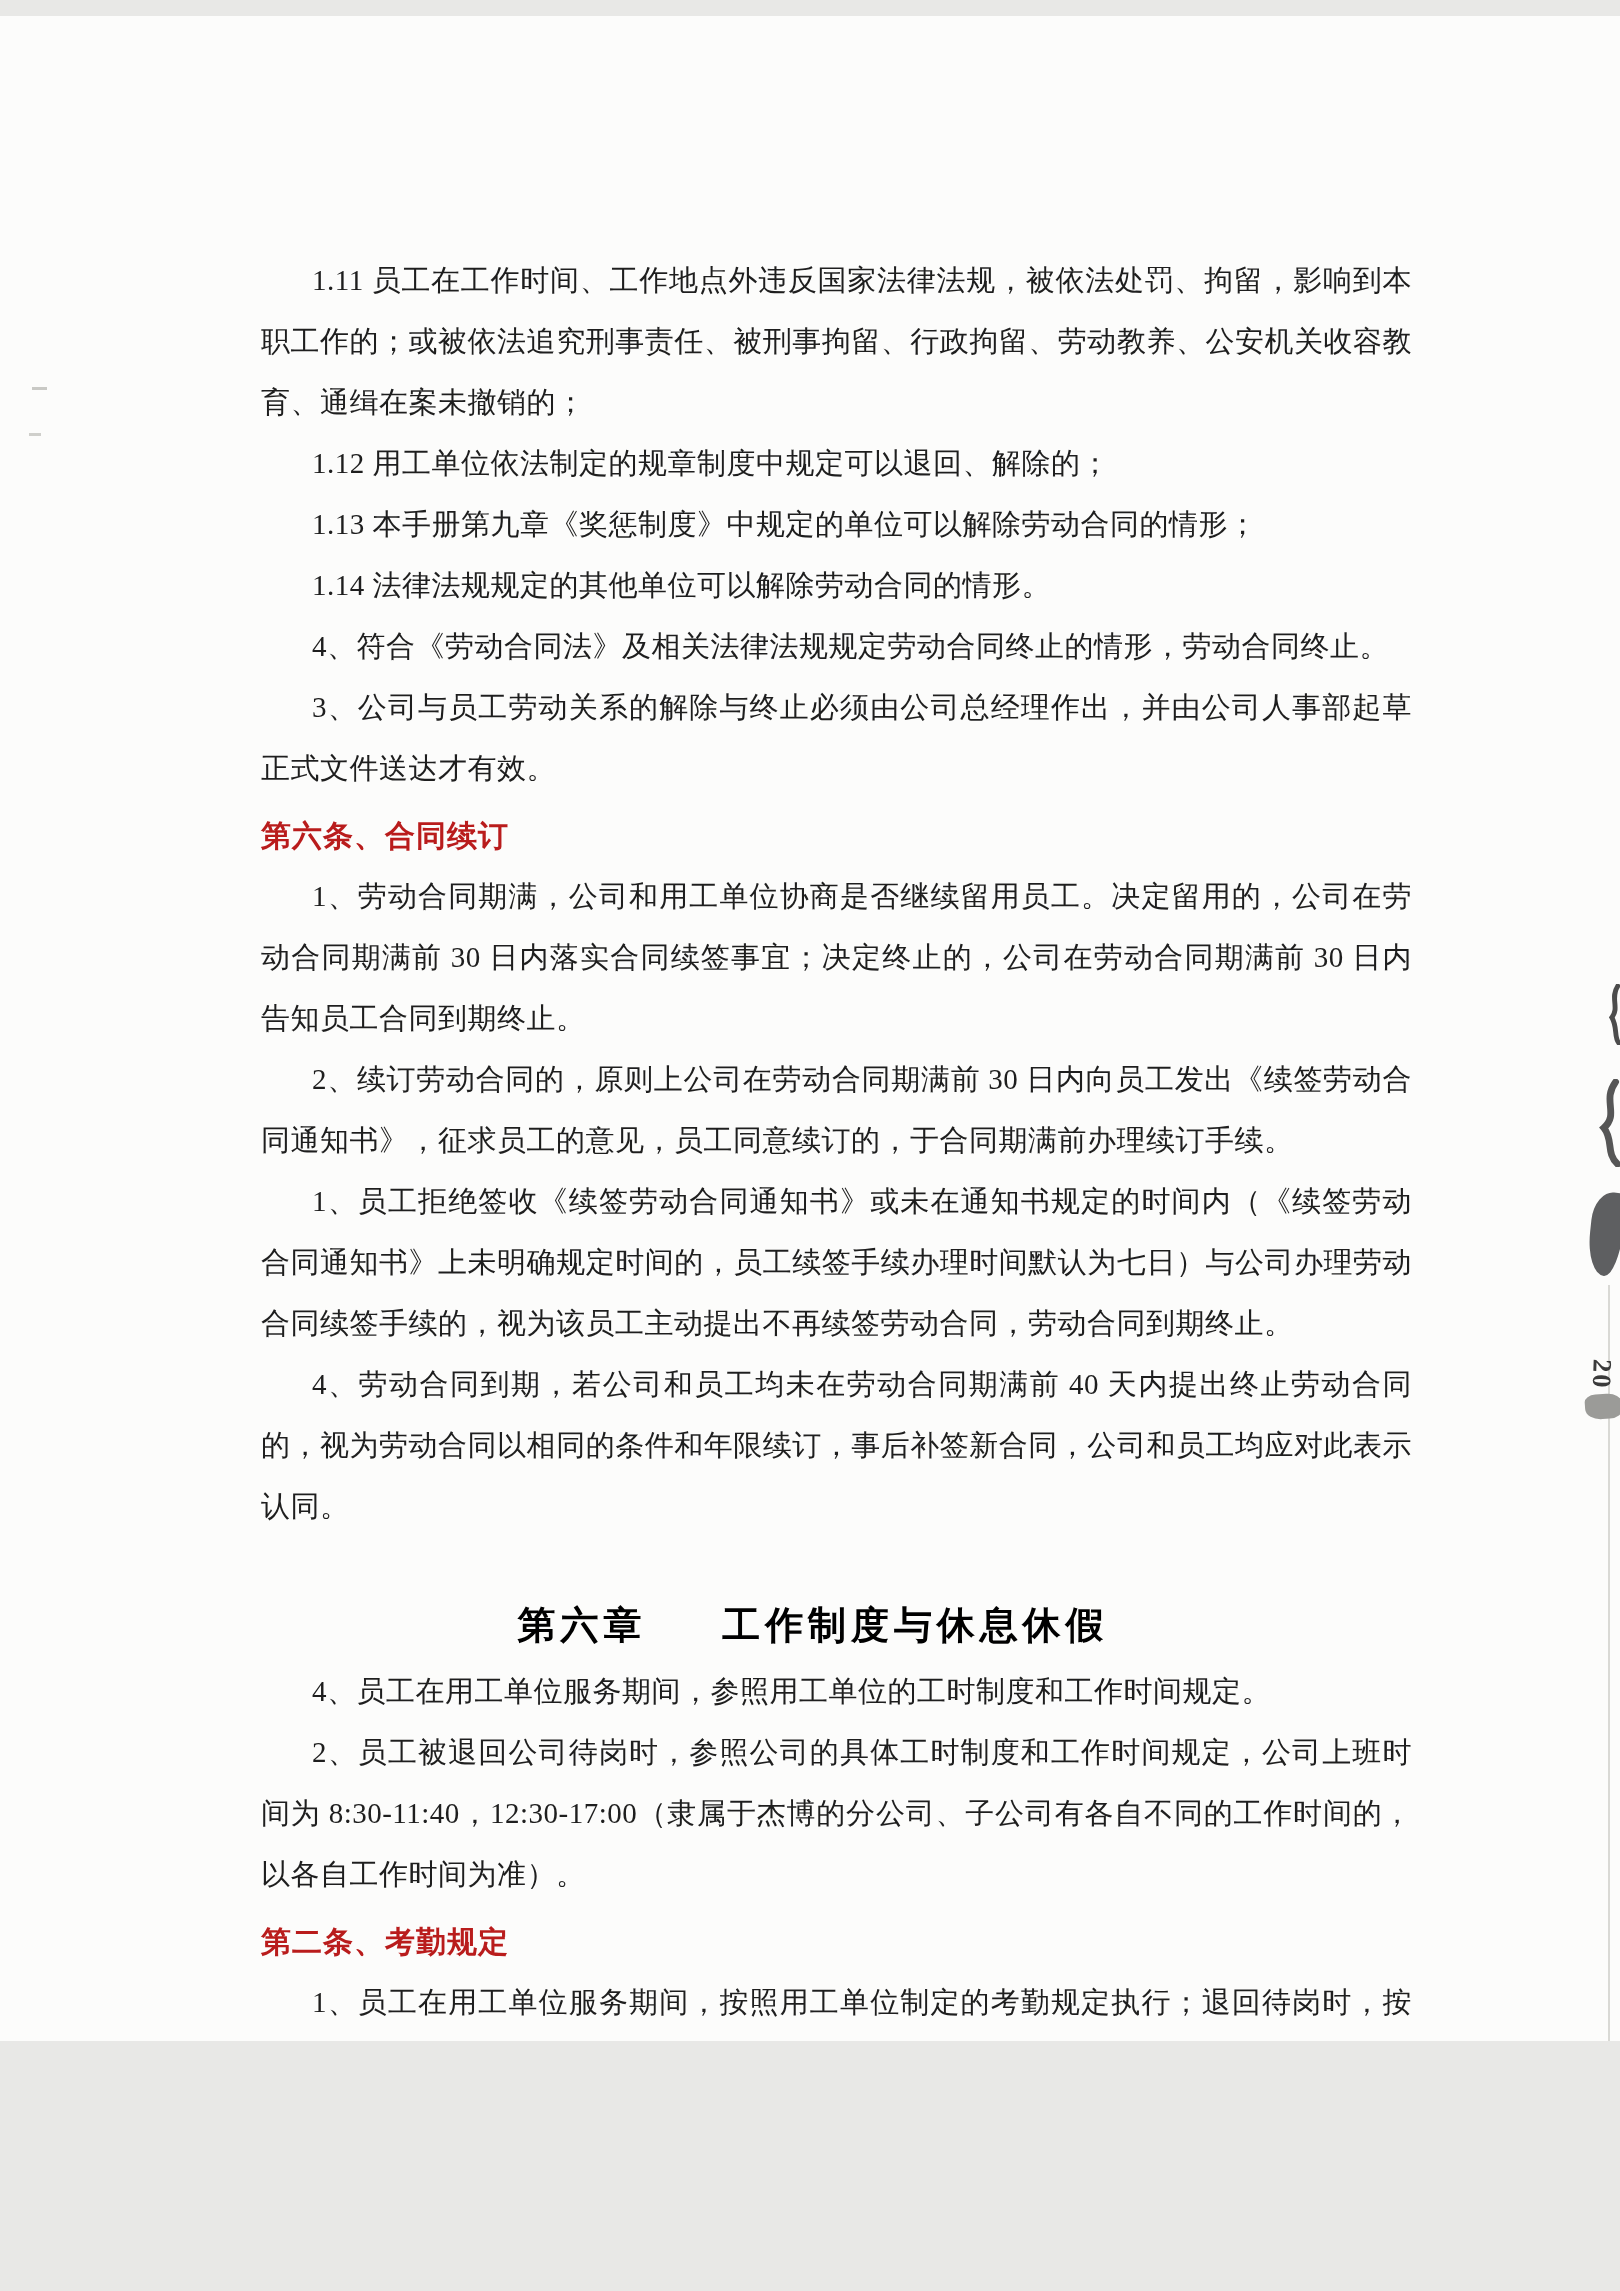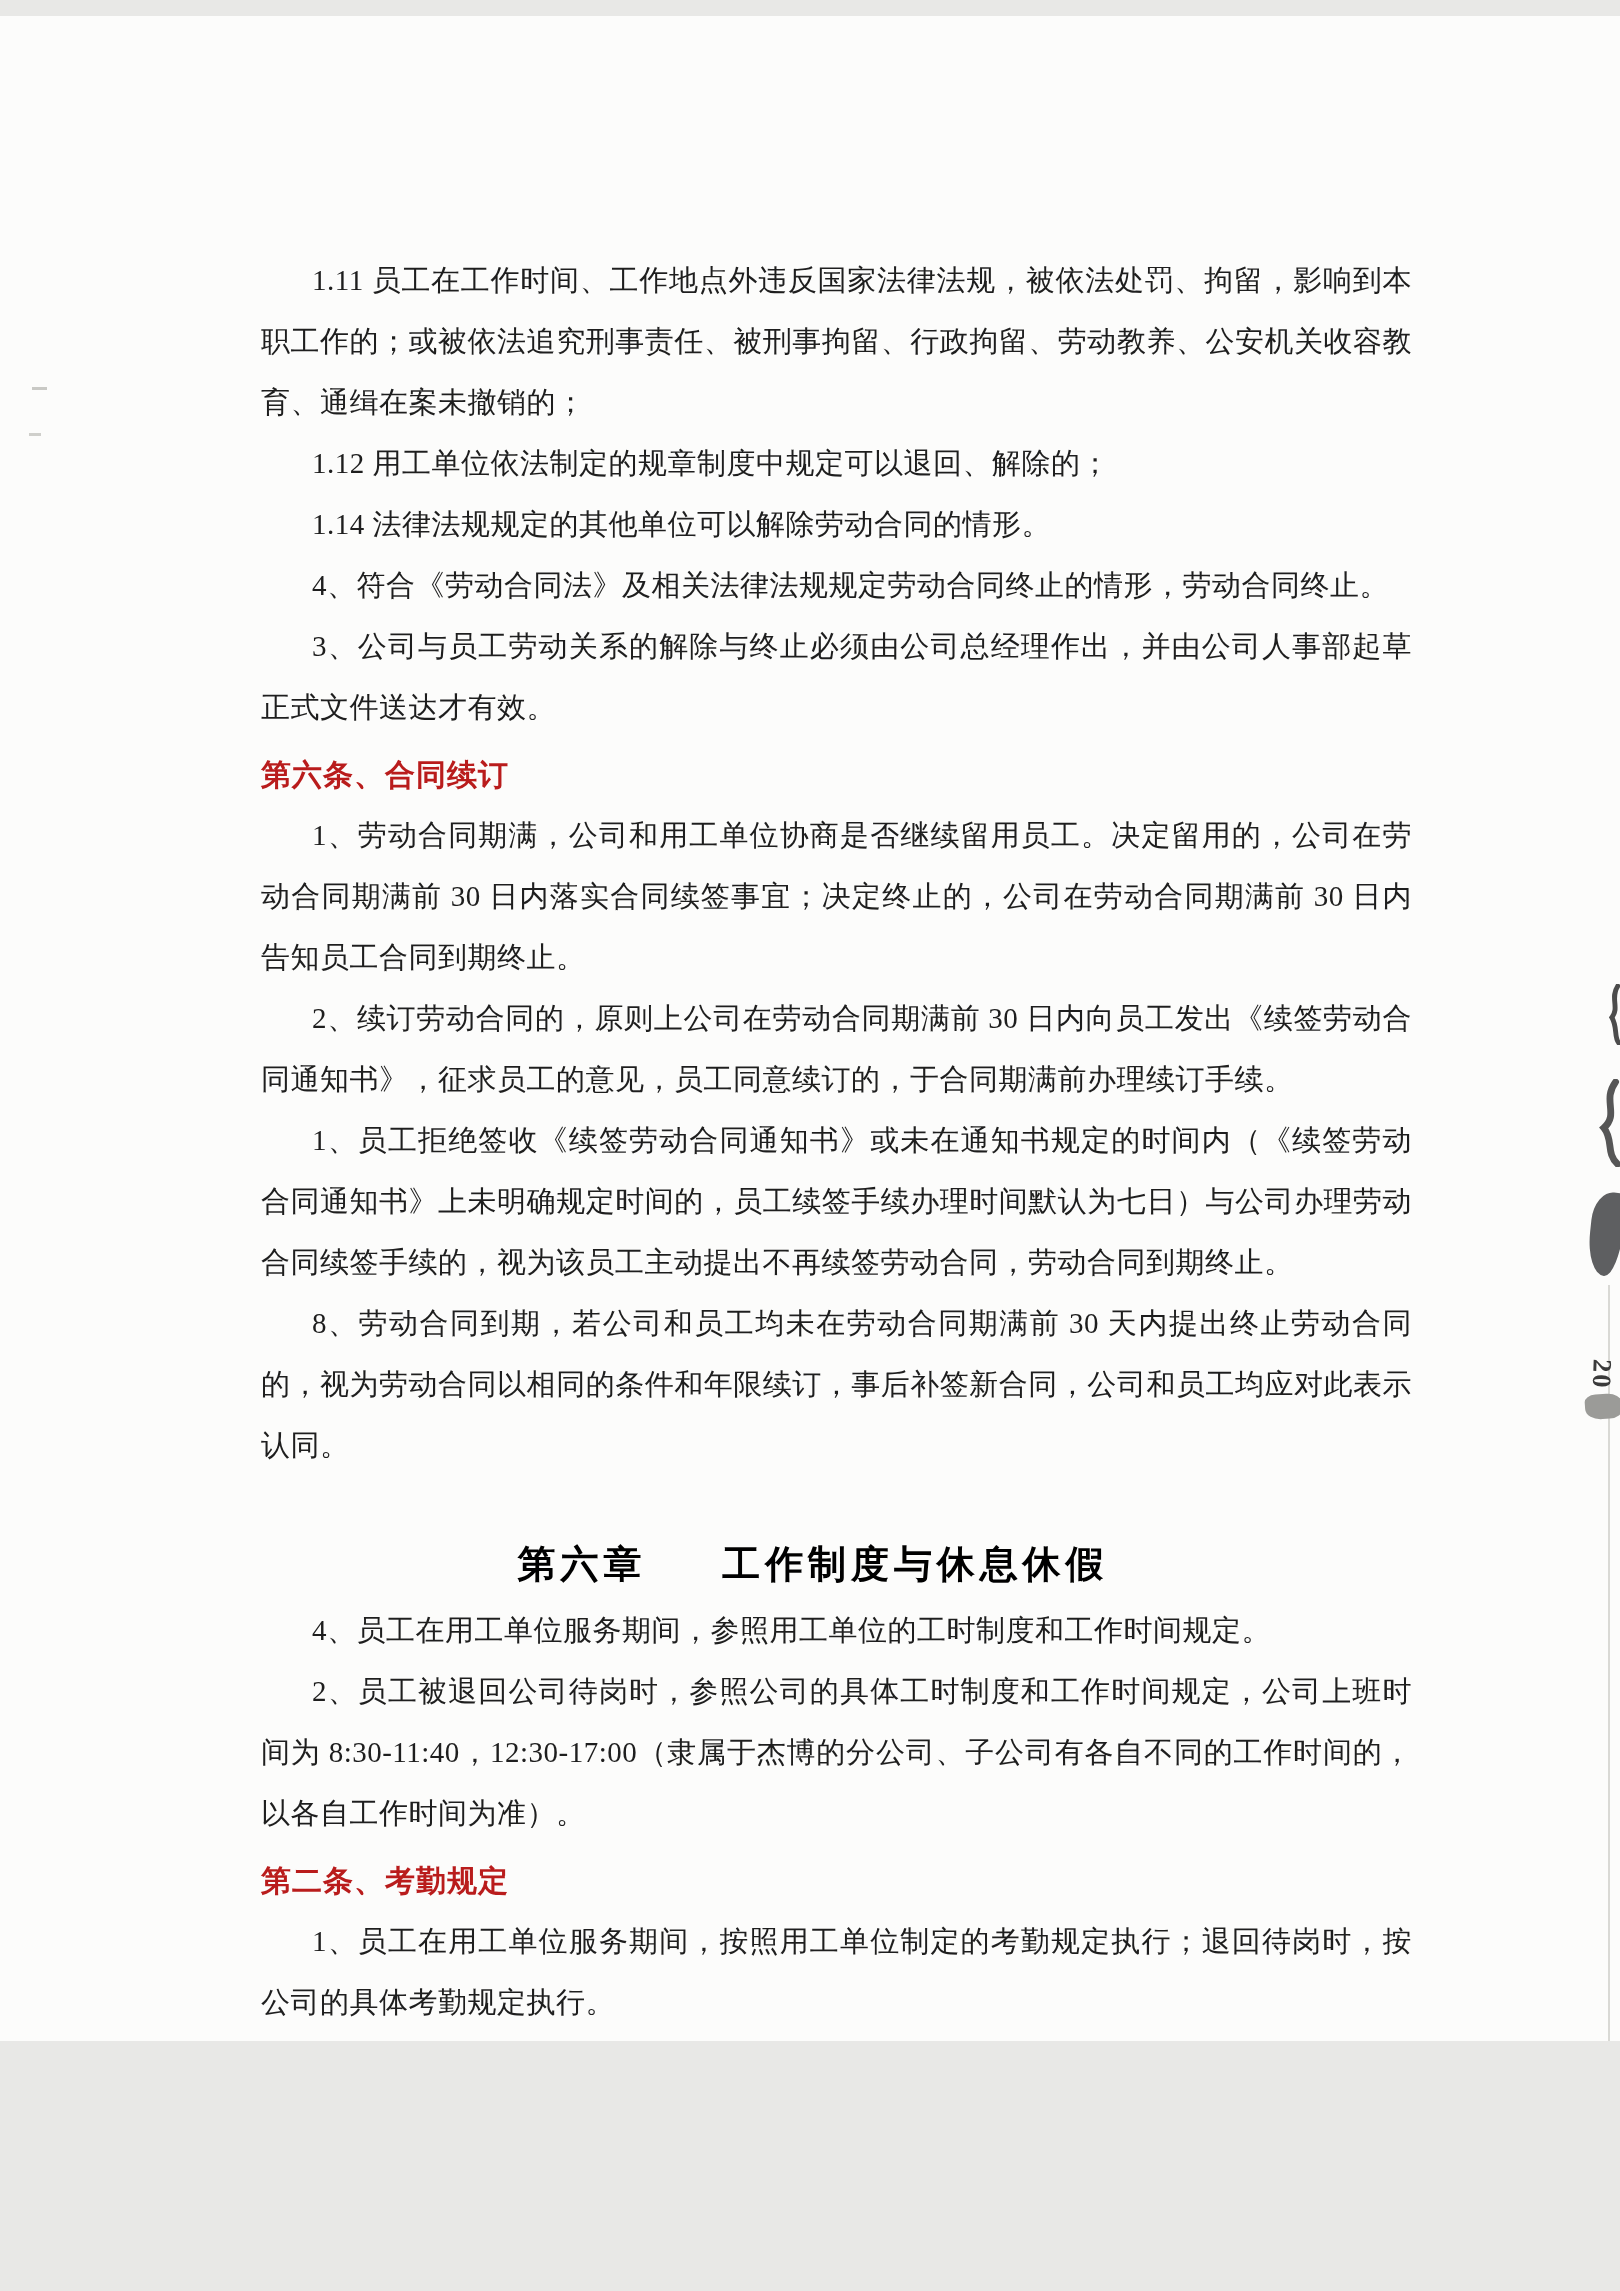--- a/index.html
+++ b/index.html
@@ -146,30 +146,31 @@
   }
 </style>
 </head>
 <body>
 
 <div class="page">
 
   <div class="content">
     <p>1.11 员工在工作时间、工作地点外违反国家法律法规，被依法处罚、拘留，影响到本职工作的；或被依法追究刑事责任、被刑事拘留、行政拘留、劳动教养、公安机关收容教育、通缉在案未撤销的；</p>
     <p>1.12 用工单位依法制定的规章制度中规定可以退回、解除的；</p>
+    <p>1.13 本手册第九章《奖惩制度》中规定的单位可以解除劳动合同的情形；</p>
     <p>1.14 法律法规规定的其他单位可以解除劳动合同的情形。</p>
     <p>4、符合《劳动合同法》及相关法律法规规定劳动合同终止的情形，劳动合同终止。</p>
     <p>3、公司与员工劳动关系的解除与终止必须由公司总经理作出，并由公司人事部起草正式文件送达才有效。</p>
 
     <h2>第六条、合同续订</h2>
 
     <p>1、劳动合同期满，公司和用工单位协商是否继续留用员工。决定留用的，公司在劳动合同期满前 30 日内落实合同续签事宜；决定终止的，公司在劳动合同期满前 30 日内告知员工合同到期终止。</p>
     <p>2、续订劳动合同的，原则上公司在劳动合同期满前 30 日内向员工发出《续签劳动合同通知书》，征求员工的意见，员工同意续订的，于合同期满前办理续订手续。</p>
     <p>1、员工拒绝签收《续签劳动合同通知书》或未在通知书规定的时间内（《续签劳动合同通知书》上未明确规定时间的，员工续签手续办理时间默认为七日）与公司办理劳动合同续签手续的，视为该员工主动提出不再续签劳动合同，劳动合同到期终止。</p>
-    <p>8、劳动合同到期，若公司和员工均未在劳动合同期满前 30 天内提出终止劳动合同的，视为劳动合同以相同的条件和年限续订，事后补签新合同，公司和员工均应对此表示认同。</p>
+    <p>4、劳动合同到期，若公司和员工均未在劳动合同期满前 40 天内提出终止劳动合同的，视为劳动合同以相同的条件和年限续订，事后补签新合同，公司和员工均应对此表示认同。</p>
 
     <h1 class="chapter">
       <span>第六章</span><span class="chapter-gap"></span><span>工作制度与休息休假</span>
     </h1>
 
     <p>4、员工在用工单位服务期间，参照用工单位的工时制度和工作时间规定。</p>
     <p>2、员工被退回公司待岗时，参照公司的具体工时制度和工作时间规定，公司上班时间为 8:30-11:40，12:30-17:00（隶属于杰博的分公司、子公司有各自不同的工作时间的，以各自工作时间为准）。</p>
 
     <h2>第二条、考勤规定</h2>
     <p>1、员工在用工单位服务期间，按照用工单位制定的考勤规定执行；退回待岗时，按公司的具体考勤规定执行。</p>

